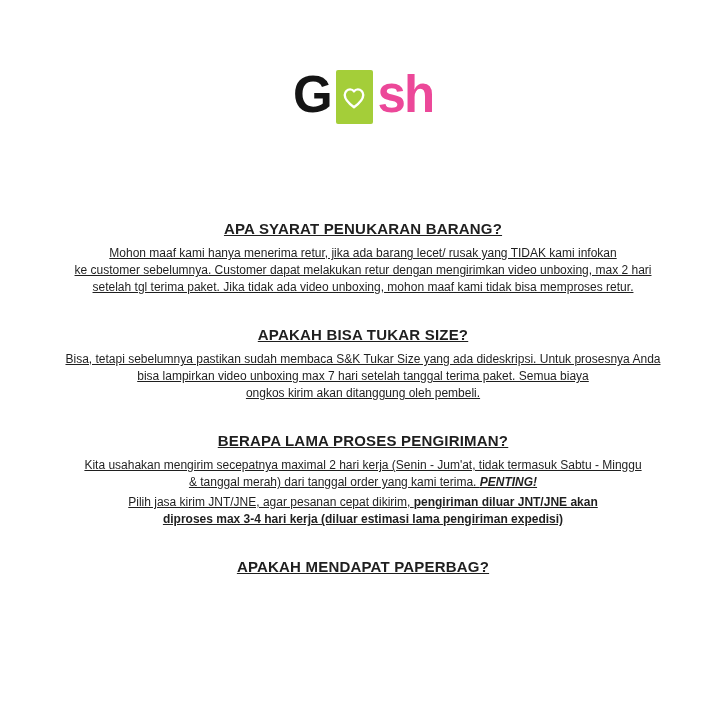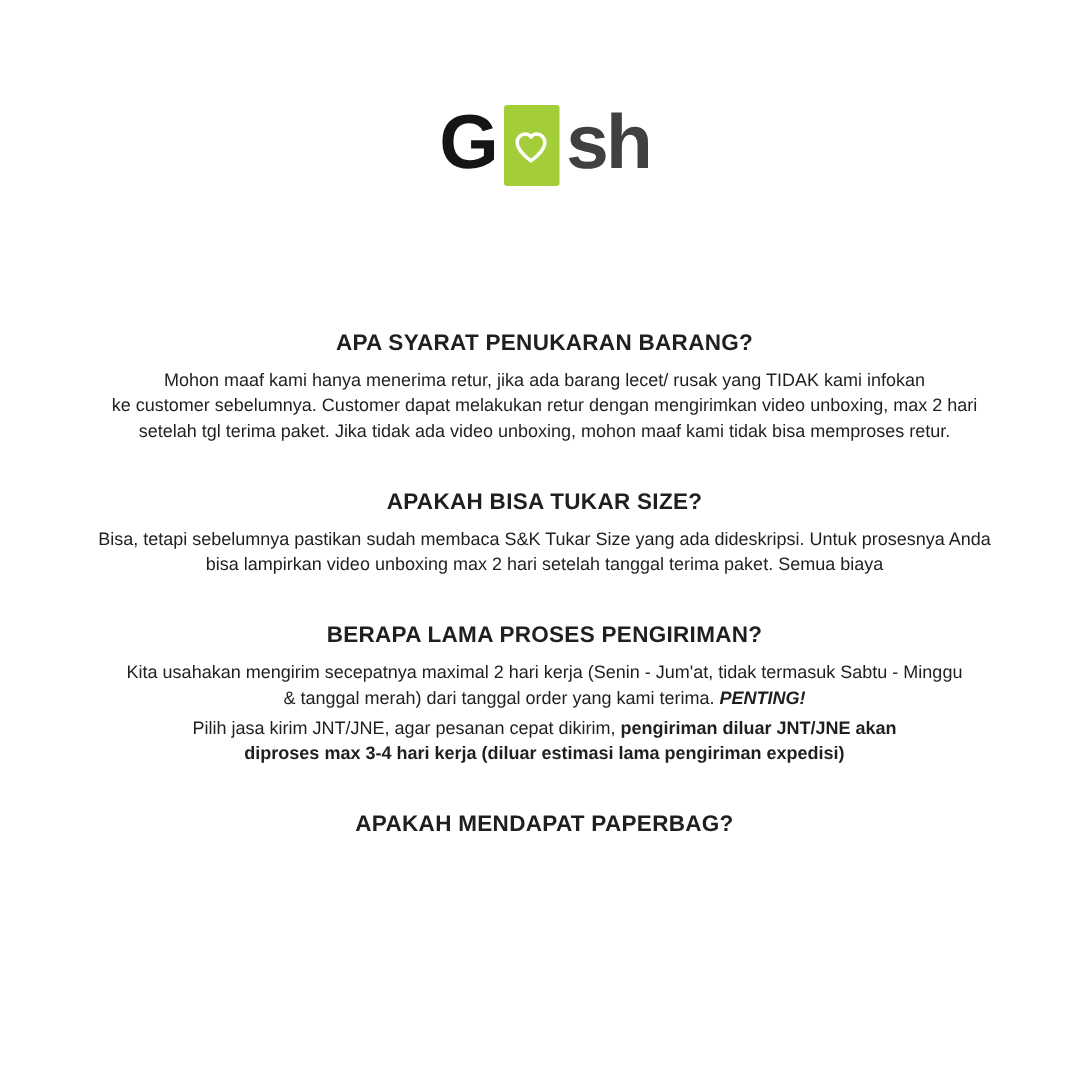--- a/index.html
+++ b/index.html
@@ -40,20 +40,21 @@
     align-items: center;
     justify-content: center;
     margin: 0 2px;
   }
   .logo-heart-box svg {
     display: block;
   }
   main.faq {
     margin-top: 96px;
     text-align: center;
+    text-decoration: underline;
   }
   .faq-section {
     margin: 0 0 30px 0;
   }
   .faq-heading {
     font-size: 15px;
     line-height: 18px;
     font-weight: bold;
     margin: 0 0 7px 0;
     letter-spacing: 0.2px;
@@ -74,38 +75,39 @@
 <body style="color: rgb(31, 31, 31); background: rgb(255, 255, 255);">
 
 <header>
   <div class="logo">
     <span class="logo-letter" style="color: rgb(21, 21, 21);">G</span>
     <span class="logo-heart-box" style="background: rgb(164, 206, 57);">
       <svg width="30" height="30" viewBox="0 0 24 24" aria-hidden="true">
         <path d="M12 20.2 C 7.4 16.8 4.6 13.8 4.6 10.4 C 4.6 7.8 6.6 5.9 8.9 5.9 C 10.2 5.9 11.3 6.5 12 7.5 C 12.7 6.5 13.8 5.9 15.1 5.9 C 17.4 5.9 19.4 7.8 19.4 10.4 C 19.4 13.8 16.6 16.8 12 20.2 Z" fill="none" stroke="#ffffff" stroke-width="1.9" stroke-linejoin="round" stroke-linecap="round"></path>
       </svg>
     </span>
-    <span class="logo-letter" style="color: #404040;">sh</span>
+    <span class="logo-letter" style="color: #ec4899;">sh</span>
   </div>
 </header>
 
 <main class="faq">
     <section class="faq-section">
       <h2 class="faq-heading">APA SYARAT PENUKARAN BARANG?</h2>
       <p class="faq-paragraph">
         <span class="line"><span class="run">Mohon maaf kami hanya menerima retur, jika ada barang lecet/ rusak yang TIDAK kami infokan</span></span>
         <span class="line"><span class="run">ke customer sebelumnya. Customer dapat melakukan retur dengan mengirimkan video unboxing, max 2 hari</span></span>
         <span class="line"><span class="run">setelah tgl terima paket. Jika tidak ada video unboxing, mohon maaf kami tidak bisa memproses retur.</span></span>
       </p>
     </section>
     <section class="faq-section">
       <h2 class="faq-heading">APAKAH BISA TUKAR SIZE?</h2>
       <p class="faq-paragraph">
         <span class="line"><span class="run">Bisa, tetapi sebelumnya pastikan sudah membaca S&amp;K Tukar Size yang ada dideskripsi. Untuk prosesnya Anda</span></span>
-        <span class="line"><span class="run">bisa lampirkan video unboxing max 2 hari setelah tanggal terima paket. Semua biaya</span></span>
+        <span class="line"><span class="run">bisa lampirkan video unboxing max 7 hari setelah tanggal terima paket. Semua biaya</span></span>
+        <span class="line"><span class="run">ongkos kirim akan ditanggung oleh pembeli.</span></span>
       </p>
     </section>
     <section class="faq-section">
       <h2 class="faq-heading">BERAPA LAMA PROSES PENGIRIMAN?</h2>
       <p class="faq-paragraph">
         <span class="line"><span class="run">Kita usahakan mengirim secepatnya maximal 2 hari kerja (Senin - Jum'at, tidak termasuk Sabtu - Minggu</span></span>
         <span class="line"><span class="run">&amp; tanggal merah) dari tanggal order yang kami terima. </span><span class="run bold italic">PENTING!</span></span>
       </p>
       <p class="faq-paragraph">
         <span class="line"><span class="run">Pilih jasa kirim JNT/JNE, agar pesanan cepat dikirim, </span><span class="run bold">pengiriman diluar JNT/JNE akan</span></span>

